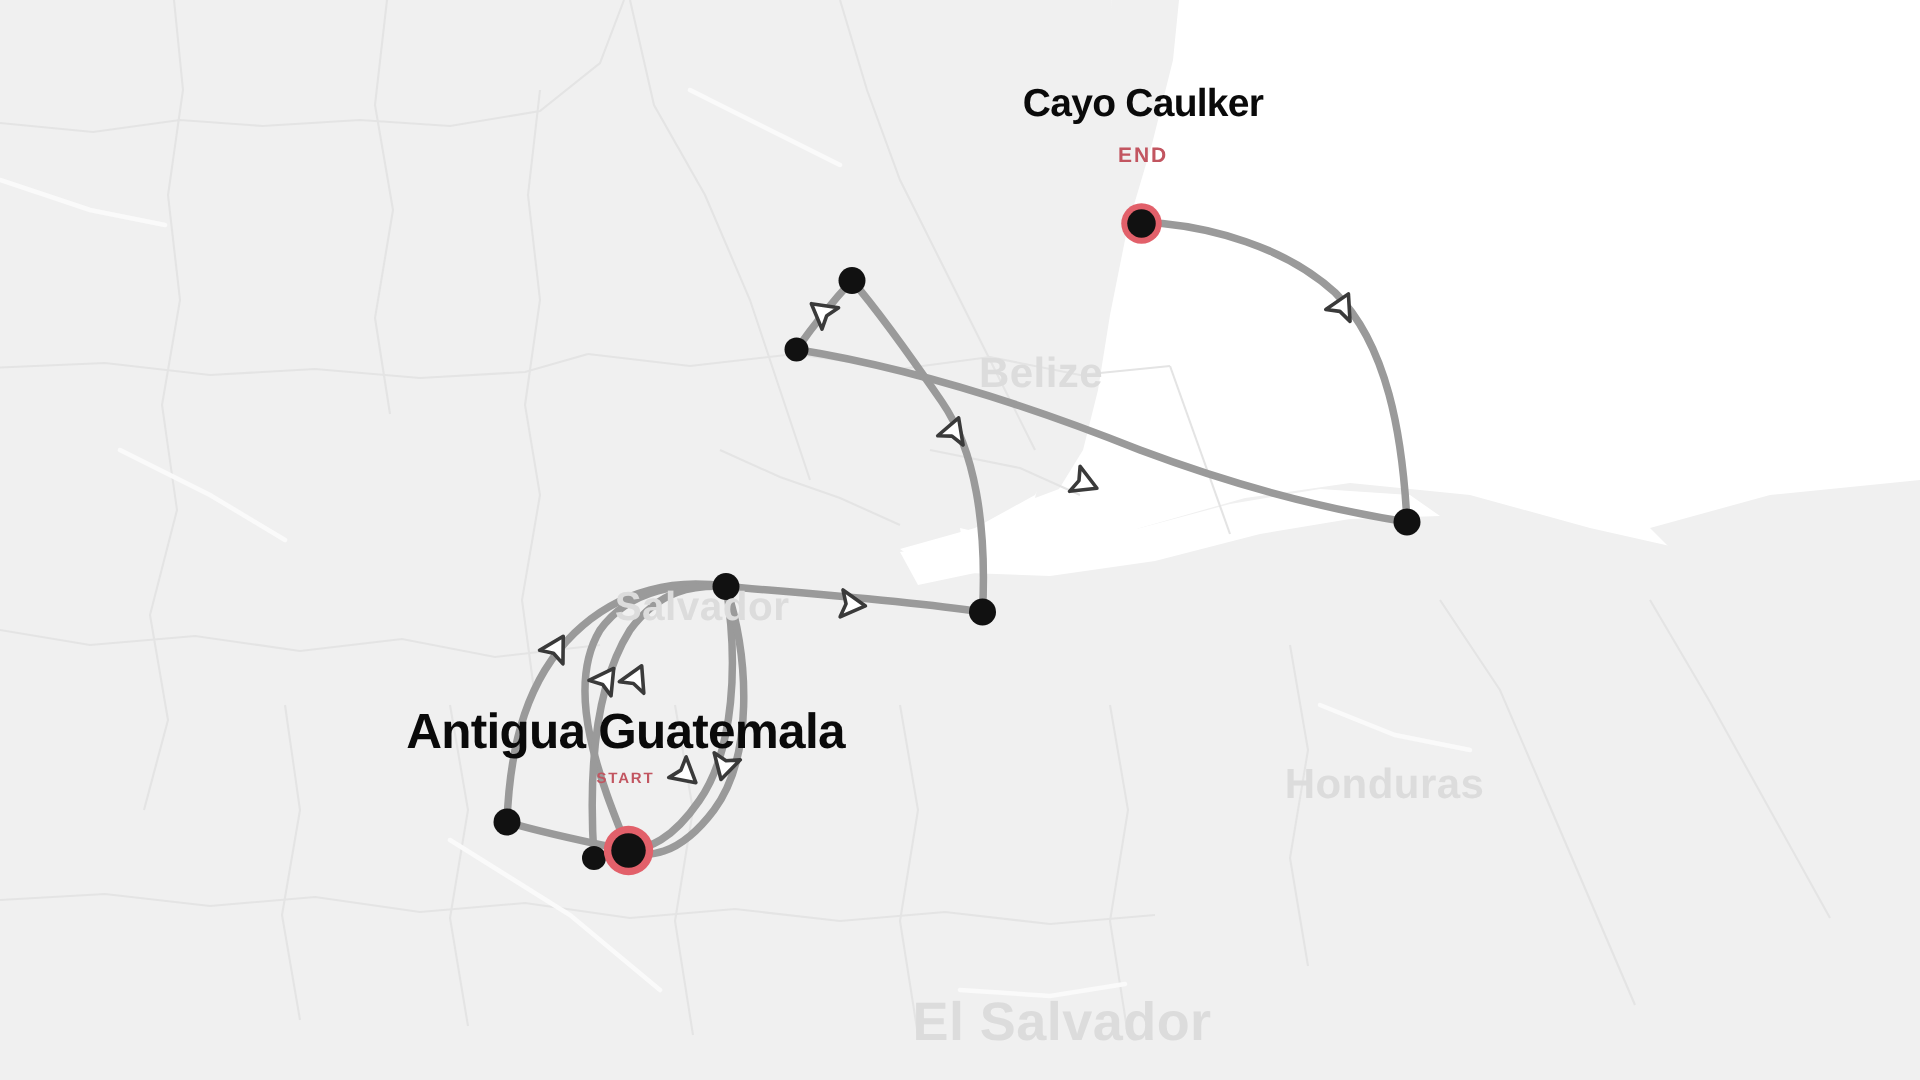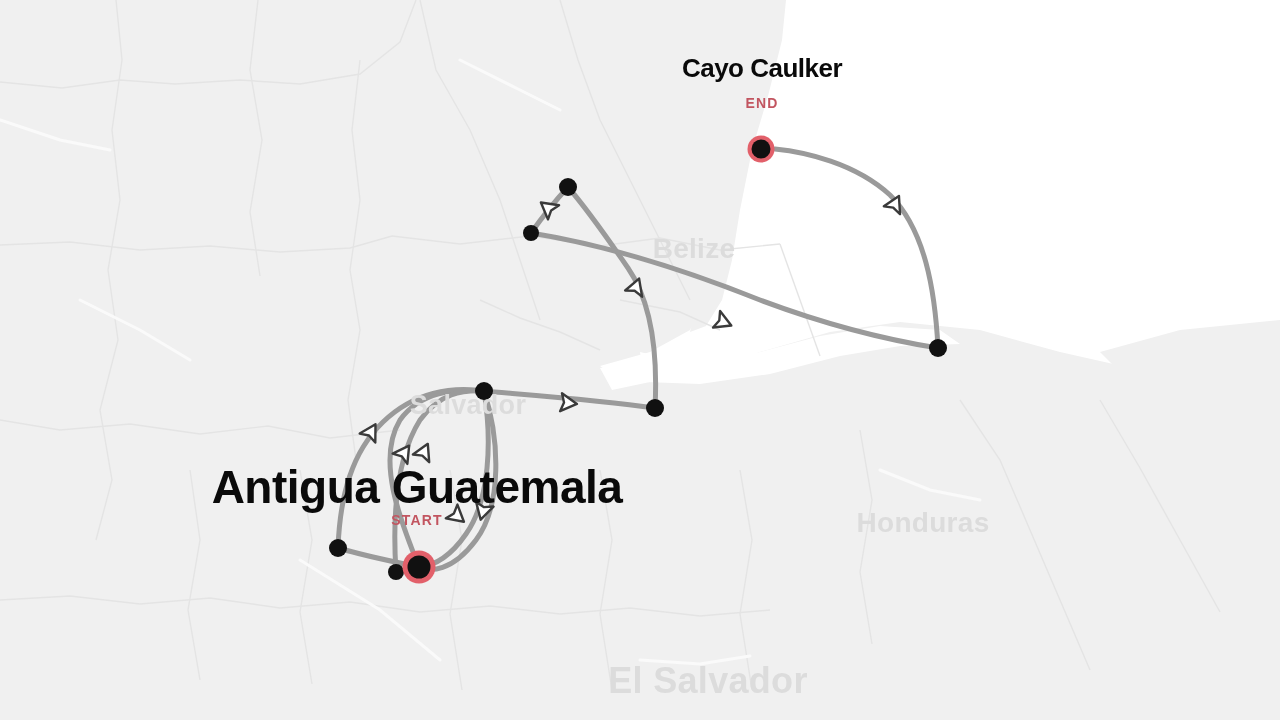--- a/index.html
+++ b/index.html
@@ -175,17 +175,17 @@
   <div id="country-labels">
       <div class="country-label" style="font-size: 28px; color: rgb(220, 220, 220); left: 694px; top: 249px; transform: translate(-50%, -50%);">Belize</div>
       <div class="country-label" style="font-size: 27px; color: rgb(220, 220, 220); left: 468px; top: 405px; transform: translate(-50%, -50%);">Salvador</div>
       <div class="country-label" style="font-size: 28px; color: rgb(220, 220, 220); left: 923px; top: 523px; transform: translate(-50%, -50%);">Honduras</div>
       <div class="country-label" style="font-size: 36px; color: rgb(220, 220, 220); left: 708px; top: 681px; transform: translate(-50%, -50%);">El Salvador</div>
     </div>
 
   <div id="place-labels">
       <div class="place-block place-title" style="font-size: 26px; color: rgb(10, 10, 10); left: 762px; top: 68px; transform: translate(-50%, -50%);">Cayo Caulker</div>
       <div class="place-block place-role" style="font-size: 14px; color: rgb(194, 85, 96); left: 762px; top: 103px; transform: translate(-50%, -50%);">END</div>
-      <div class="place-block place-title" style="font-size: 46px; color: rgb(10, 10, 10); left: 417px; top: 487px; transform: translate(-50%, -50%);">Antigua Guatemala</div>
-      <div class="place-block place-role" style="font-size: 14px; color: rgb(194, 85, 96); left: 417px; top: 520px; transform: translate(-50%, -50%);">START</div>
+      <div class="place-block place-title" style="font-size: 33px; color: rgb(10, 10, 10); left: 417px; top: 487px; transform: translate(-50%, -50%);">Antigua Guatemala</div>
+      <div class="place-block place-role" style="font-size: 10px; color: rgb(194, 85, 96); left: 417px; top: 520px; transform: translate(-50%, -50%);">START</div>
     </div>
 
 </div>
 
 </body></html>

